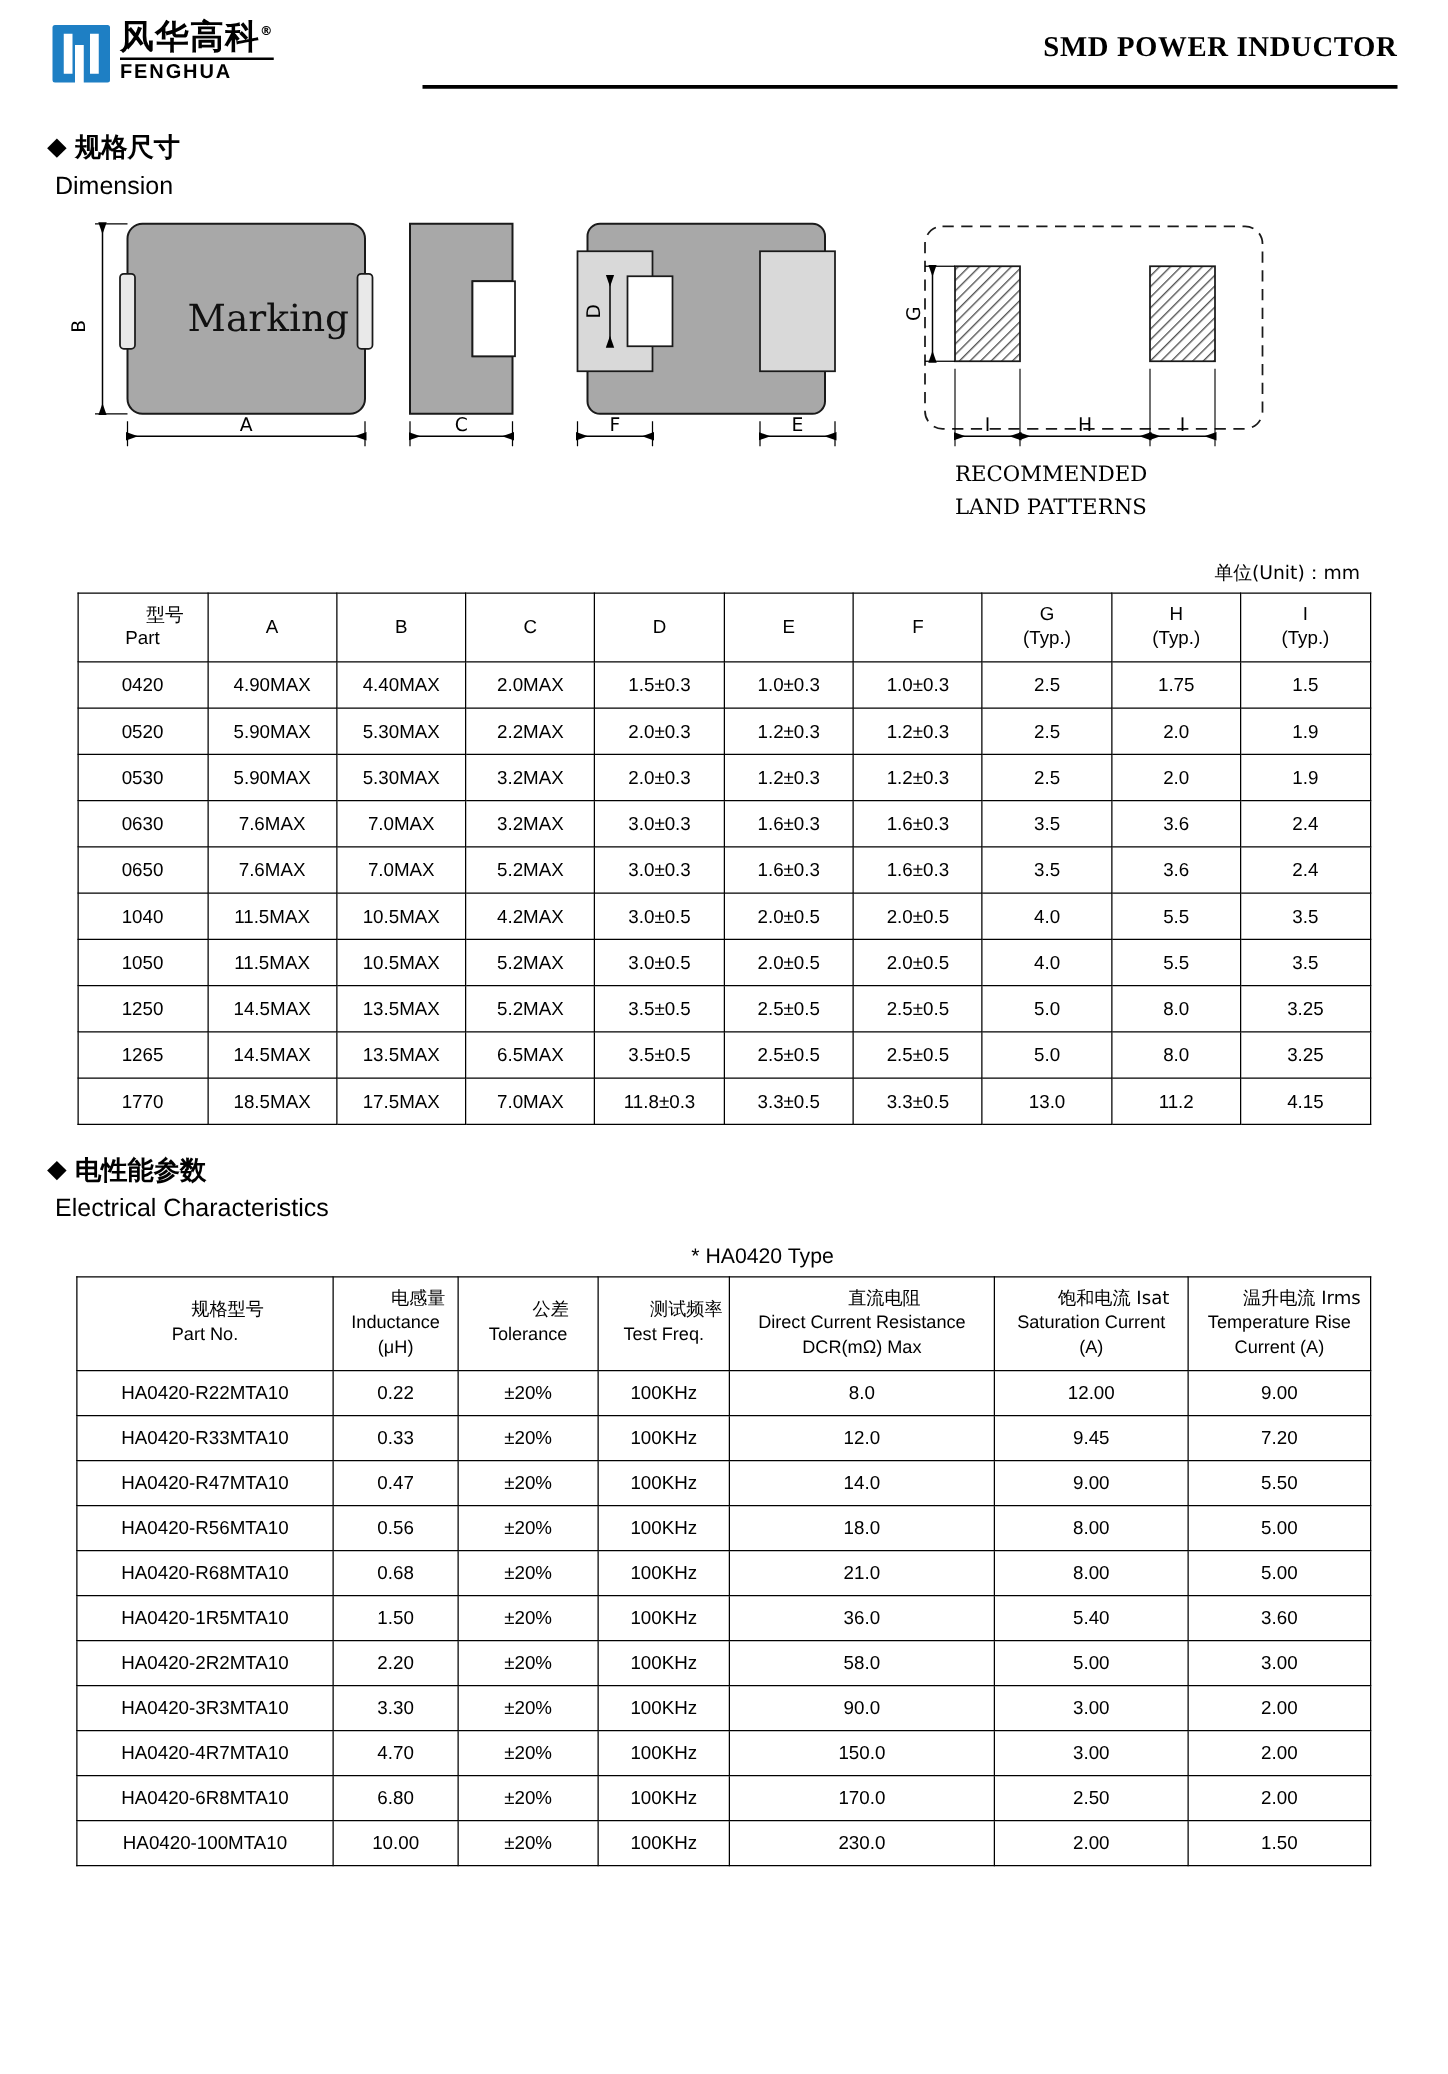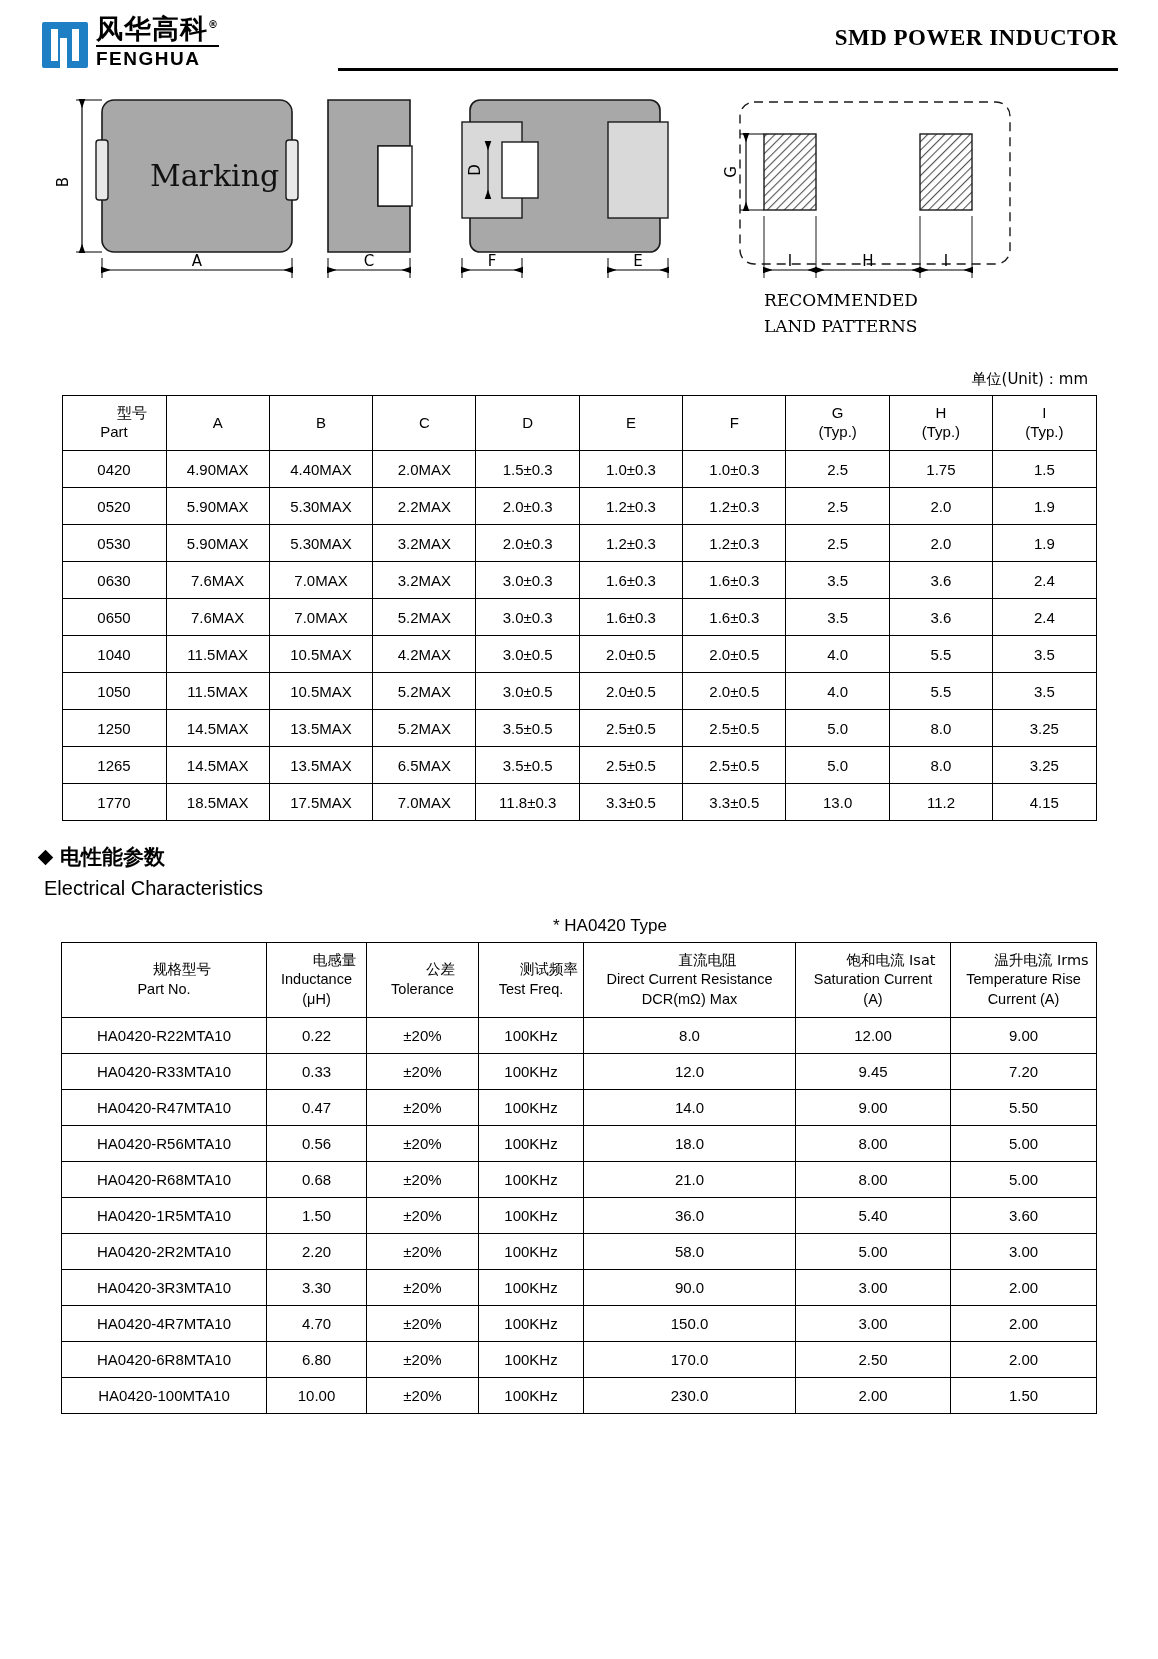--- a/index.html
+++ b/index.html
@@ -66,21 +66,21 @@
     line-height: 1;
   }
   .brand-cn {
     font-size: 27px;
     font-weight: bold;
     letter-spacing: 1px;
     font-family: "DejaVu Sans", sans-serif;
     margin-bottom: 3px;
   }
   .brand-en {
-    font-size: 19px;
+    font-size: 16px;
     font-weight: bold;
     letter-spacing: 1.5px;
     border-top: 2px solid #000;
     padding-top: 2px;
   }
   .brand-reg {
     font-size: 10px;
     vertical-align: super;
   }
   .header-title {
@@ -184,20 +184,27 @@
       <div class="brand-mark"></div>
       <div class="brand-text">
         <div class="brand-cn"><span>风华高科</span><span class="brand-reg">®</span></div>
         <div class="brand-en">FENGHUA</div>
       </div>
     </div>
     <div class="header-title">SMD POWER INDUCTOR</div>
     <div class="header-rule"></div>
   </div>
 
+  <div class="section">
+    <div class="sec-cn">
+      <span class="diamond"></span>
+      <span>规格尺寸</span>
+    </div>
+    <div class="sec-en">Dimension</div>
+  </div>
 
   <div class="drawing">
     <svg width="1078" height="280" viewBox="0 0 1078 280">
       <defs>
         <pattern id="hatch" width="6" height="6" patternUnits="userSpaceOnUse" patternTransform="rotate(45)">
           <rect width="6" height="6" fill="#ffffff"></rect>
           <line x1="0" y1="0" x2="0" y2="6" stroke="#555" stroke-width="2.2"></line>
         </pattern>
         <marker id="arrA" markerWidth="8" markerHeight="8" refX="7" refY="4" orient="auto">
           <path d="M0,4 L8,1.2 L8,6.8 z" fill="#000"></path>

